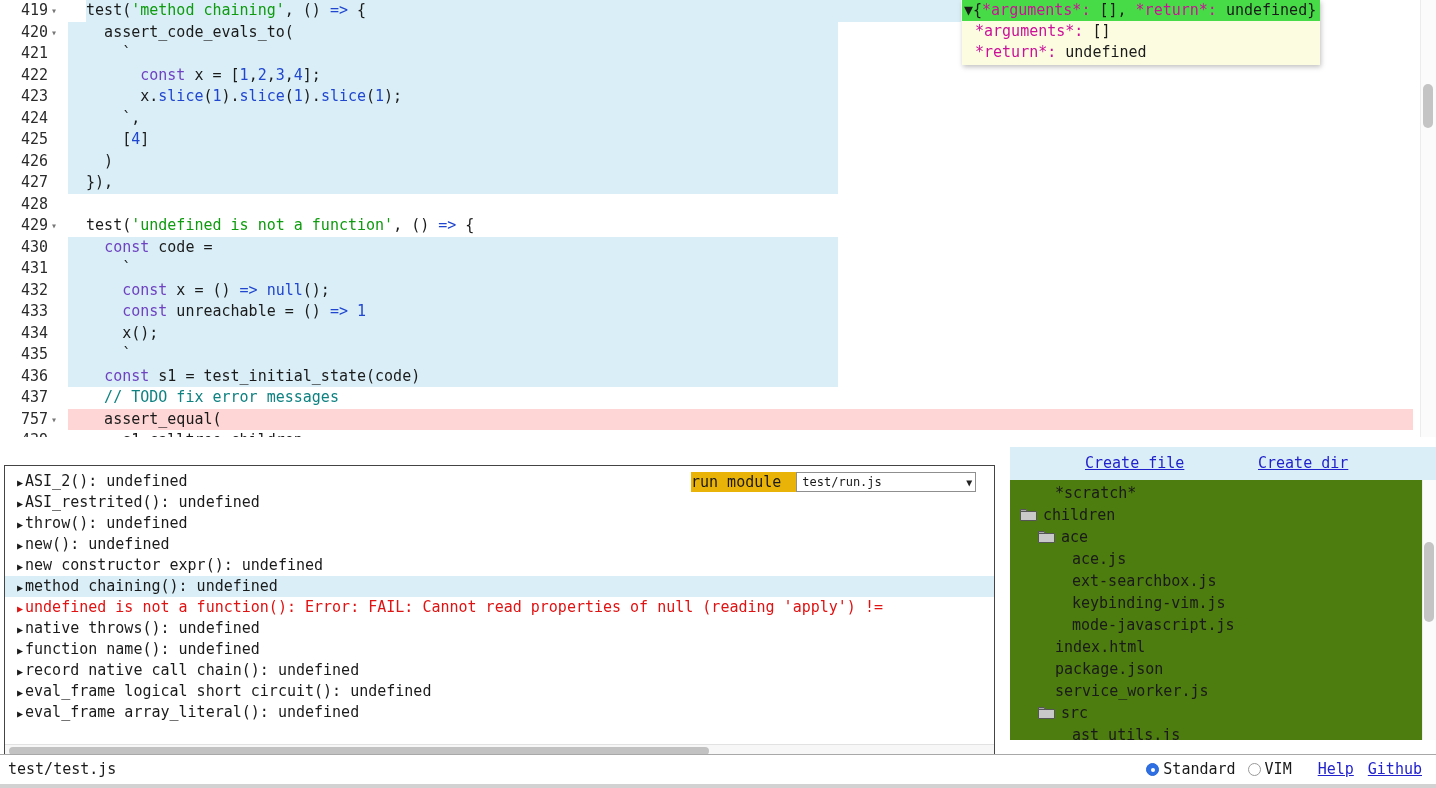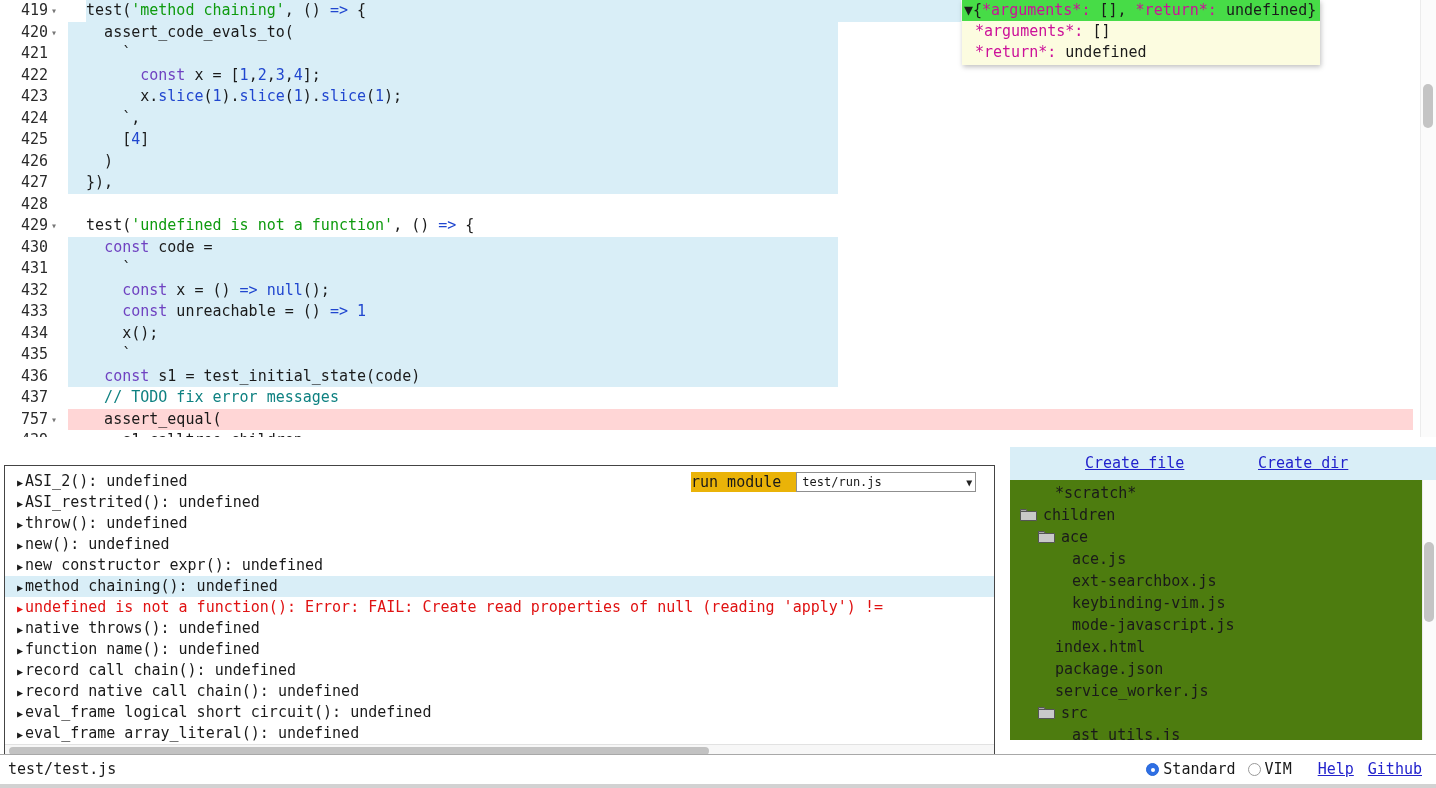--- a/index.html
+++ b/index.html
@@ -108,24 +108,23 @@
 </div>
 
 <div id="console">
   <div id="console-entries">
       <div class="centry"><span class="tri">▶</span><span>ASI_2(): undefined</span></div>
       <div class="centry"><span class="tri">▶</span><span>ASI_restrited(): undefined</span></div>
       <div class="centry"><span class="tri">▶</span><span>throw(): undefined</span></div>
       <div class="centry"><span class="tri">▶</span><span>new(): undefined</span></div>
       <div class="centry"><span class="tri">▶</span><span>new constructor expr(): undefined</span></div>
       <div class="centry sel"><span class="tri">▶</span><span>method chaining(): undefined</span></div>
-      <div class="centry err"><span class="tri">▶</span><span>undefined is not a function(): Error: FAIL: Create read properties of null (reading 'apply') !=</span></div>
+      <div class="centry err"><span class="tri">▶</span><span>undefined is not a function(): Error: FAIL: Cannot read properties of null (reading 'apply') !=</span></div>
       <div class="centry"><span class="tri">▶</span><span>native throws(): undefined</span></div>
       <div class="centry"><span class="tri">▶</span><span>function name(): undefined</span></div>
-      <div class="centry"><span class="tri">▶</span><span>record call chain(): undefined</span></div>
       <div class="centry"><span class="tri">▶</span><span>record native call chain(): undefined</span></div>
       <div class="centry"><span class="tri">▶</span><span>eval_frame logical short circuit(): undefined</span></div>
       <div class="centry"><span class="tri">▶</span><span>eval_frame array_literal(): undefined</span></div>
     </div>
   <div class="runmod">
     <span>run module</span>
     <div class="select">
       <span>test/run.js</span>
       <span class="sel-arrow">▼</span>
     </div>

